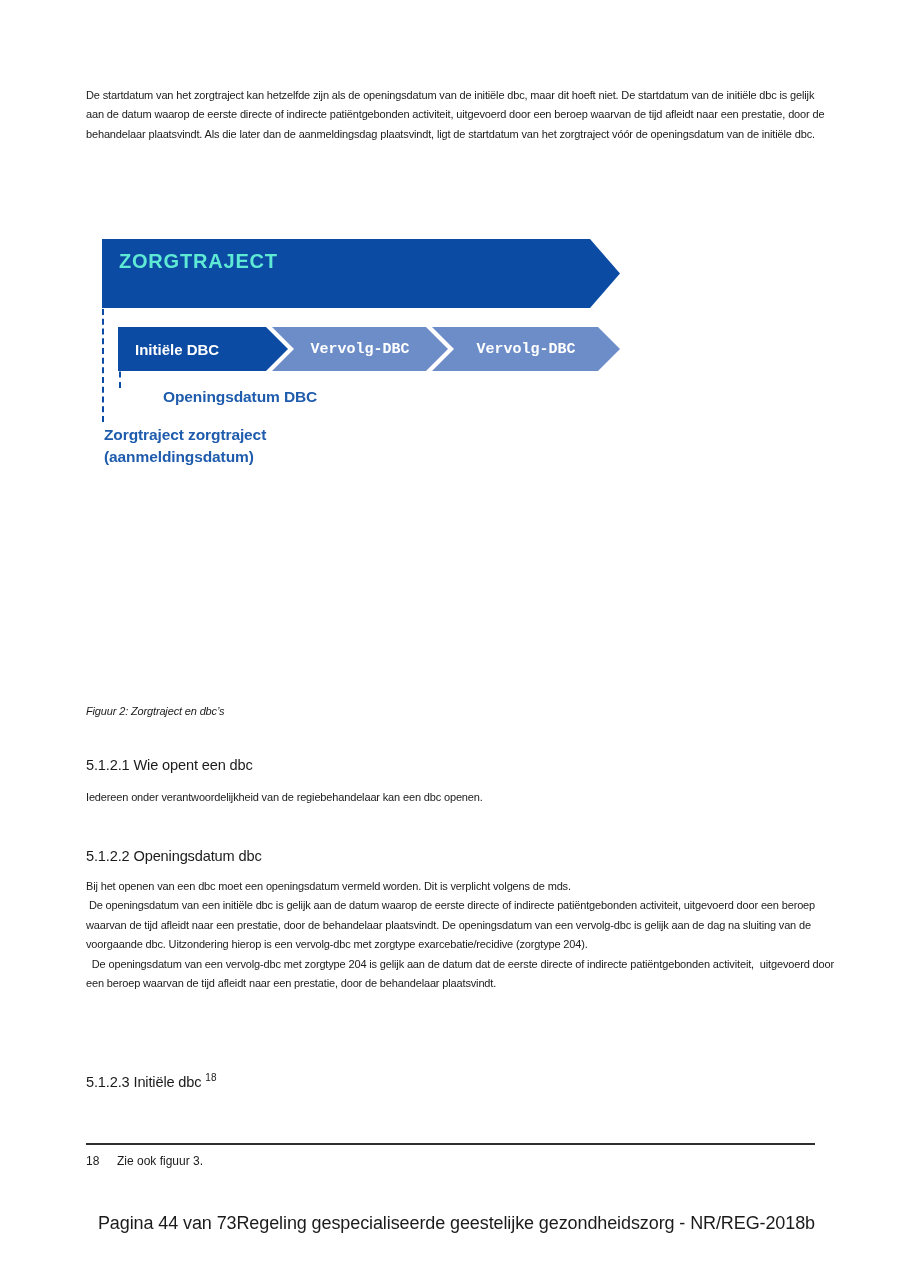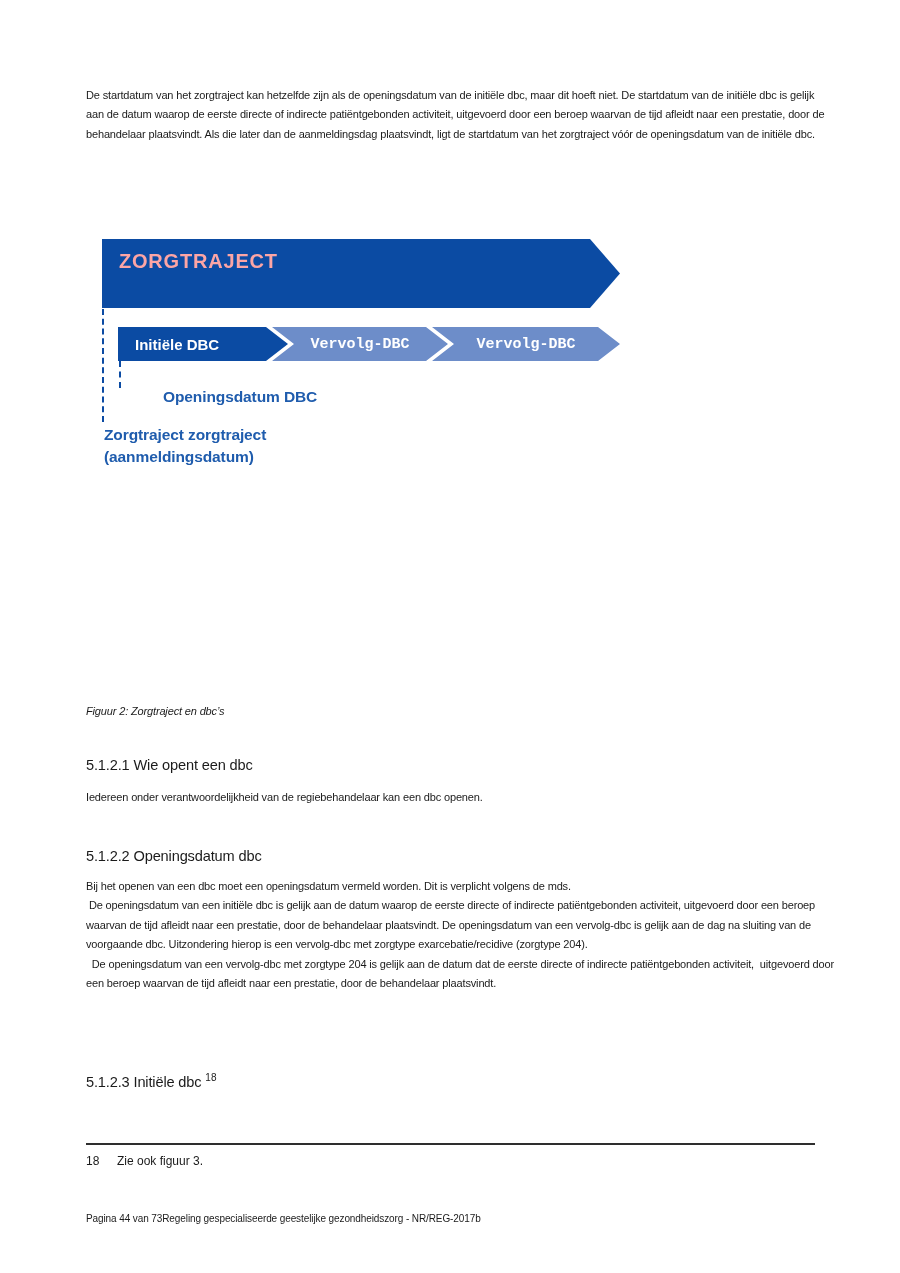--- a/index.html
+++ b/index.html
@@ -19,26 +19,26 @@
   .bodytext{
     font-size:11px;line-height:19.4px;letter-spacing:-0.15px;
     white-space:pre-wrap;color:var(--text);
   }
   .intro{top:86px;left:86px;width:742px;}
   
   .main-arrow{
     left:102px;top:239px;width:518px;height:69px;
     background:var(--dark-blue);
     clip-path:polygon(0 0,calc(100% - 30px) 0,100% 50%,calc(100% - 30px) 100%,0 100%);
-    color:#fca5a5;padding:10px 0 0 17px;
+    color:#5eead4;padding:10px 0 0 17px;
   }
   .main-arrow .title{font-size:20px;font-weight:bold;letter-spacing:0.8px;line-height:24px;}
   .main-arrow .subtitle{font-size:15.5px;font-weight:bold;line-height:22px;letter-spacing:0.2px;}
   .seg{
-    top:327px;height:34px;color:#ffffff;font-weight:bold;font-size:15px;
+    top:327px;height:44px;color:#ffffff;font-weight:bold;font-size:15px;
     display:flex;align-items:center;
   }
   .seg-first{
     left:118px;width:170px;background:var(--dark-blue);
     clip-path:polygon(0 0,calc(100% - 22px) 0,100% 50%,calc(100% - 22px) 100%,0 100%);
     padding-left:17px;
   }
   .seg-next{
     background:var(--light-blue);
     clip-path:polygon(0 0,calc(100% - 22px) 0,100% 50%,calc(100% - 22px) 100%,0 100%,22px 50%);
@@ -62,22 +62,22 @@
   .sec1-h{top:757px;left:86px;}
   .sec1-b{top:788px;left:86px;width:742px;}
   .sec2-h{top:848px;left:86px;}
   .sec2-b{top:877px;left:86px;width:748px;}
   .sec3-h{top:1072px;left:86px;}
   .sup{vertical-align:super;font-size:10px;letter-spacing:0;}
   .rule{top:1143px;left:86px;width:729px;height:2px;background:#2e2e2e;}
   .footnote{top:1153px;left:86px;width:729px;font-size:12px;line-height:16px;display:flex;}
   .footnote .fn-num{width:31px;flex:none;}
   .footer{
-    top:1213px;left:86px;width:729px;display:flex;justify-content:flex-start;
-    font-size:10px;letter-spacing:-0.1px;
+    top:1213px;left:86px;width:729px;display:flex;justify-content:flex-end;
+    font-size:18px;letter-spacing:-0.1px;
   }
 </style>
 </head>
 <body>
 
 <p class="abs bodytext intro">De startdatum van het zorgtraject kan hetzelfde zijn als de openingsdatum van de initiële dbc, maar dit hoeft niet. De startdatum van de initiële dbc is gelijk aan de datum waarop de eerste directe of indirecte patiëntgebonden activiteit, uitgevoerd door een beroep waarvan de tijd afleidt naar een prestatie, door de behandelaar plaatsvindt. Als die later dan de aanmeldingsdag plaatsvindt, ligt de startdatum van het zorgtraject vóór de openingsdatum van de initiële dbc.</p>
 
 <div>
   <div class="abs main-arrow">
     <div class="title">ZORGTRAJECT</div>
@@ -116,14 +116,14 @@
 <h3 class="abs h-sec sec3-h"><span>5.1.2.3 Initiële dbc </span><span class="sup">18</span></h3>
 
 <div class="abs rule"></div>
 <div class="abs footnote">
   <span class="fn-num">18</span>
   <span>Zie ook figuur 3.</span>
 </div>
 
 <div class="abs footer">
   <span>Pagina 44 van 73</span>
-  <span>Regeling gespecialiseerde geestelijke gezondheidszorg - NR/REG-2017b</span>
+  <span>Regeling gespecialiseerde geestelijke gezondheidszorg - NR/REG-2018b</span>
 </div>
 
 </body></html>

